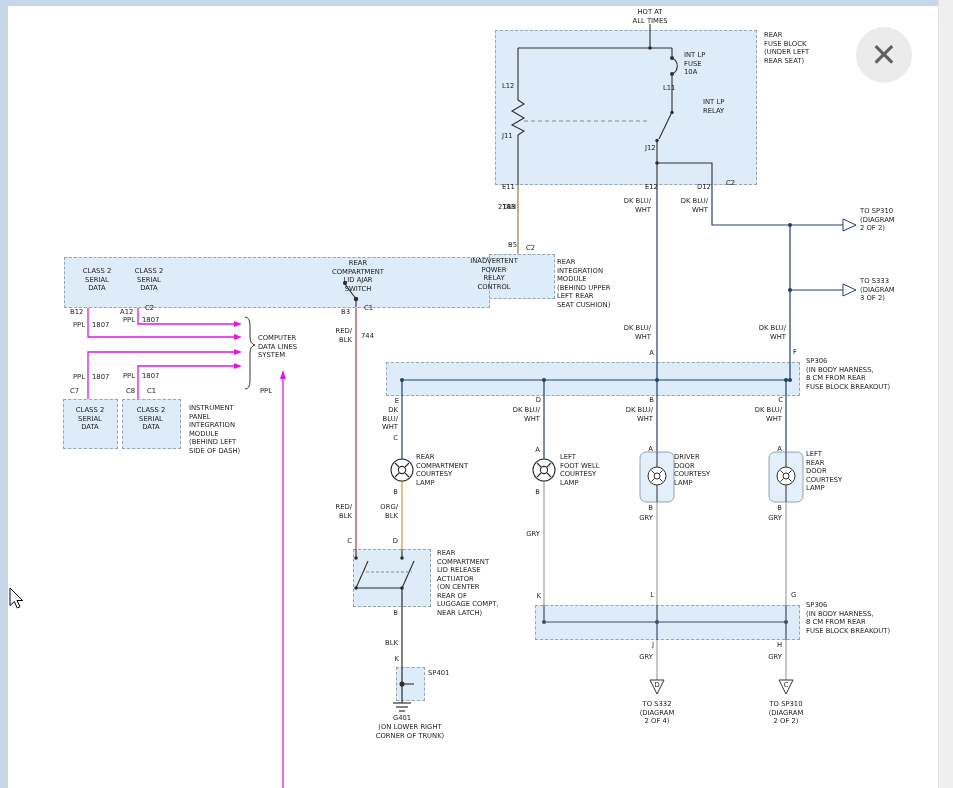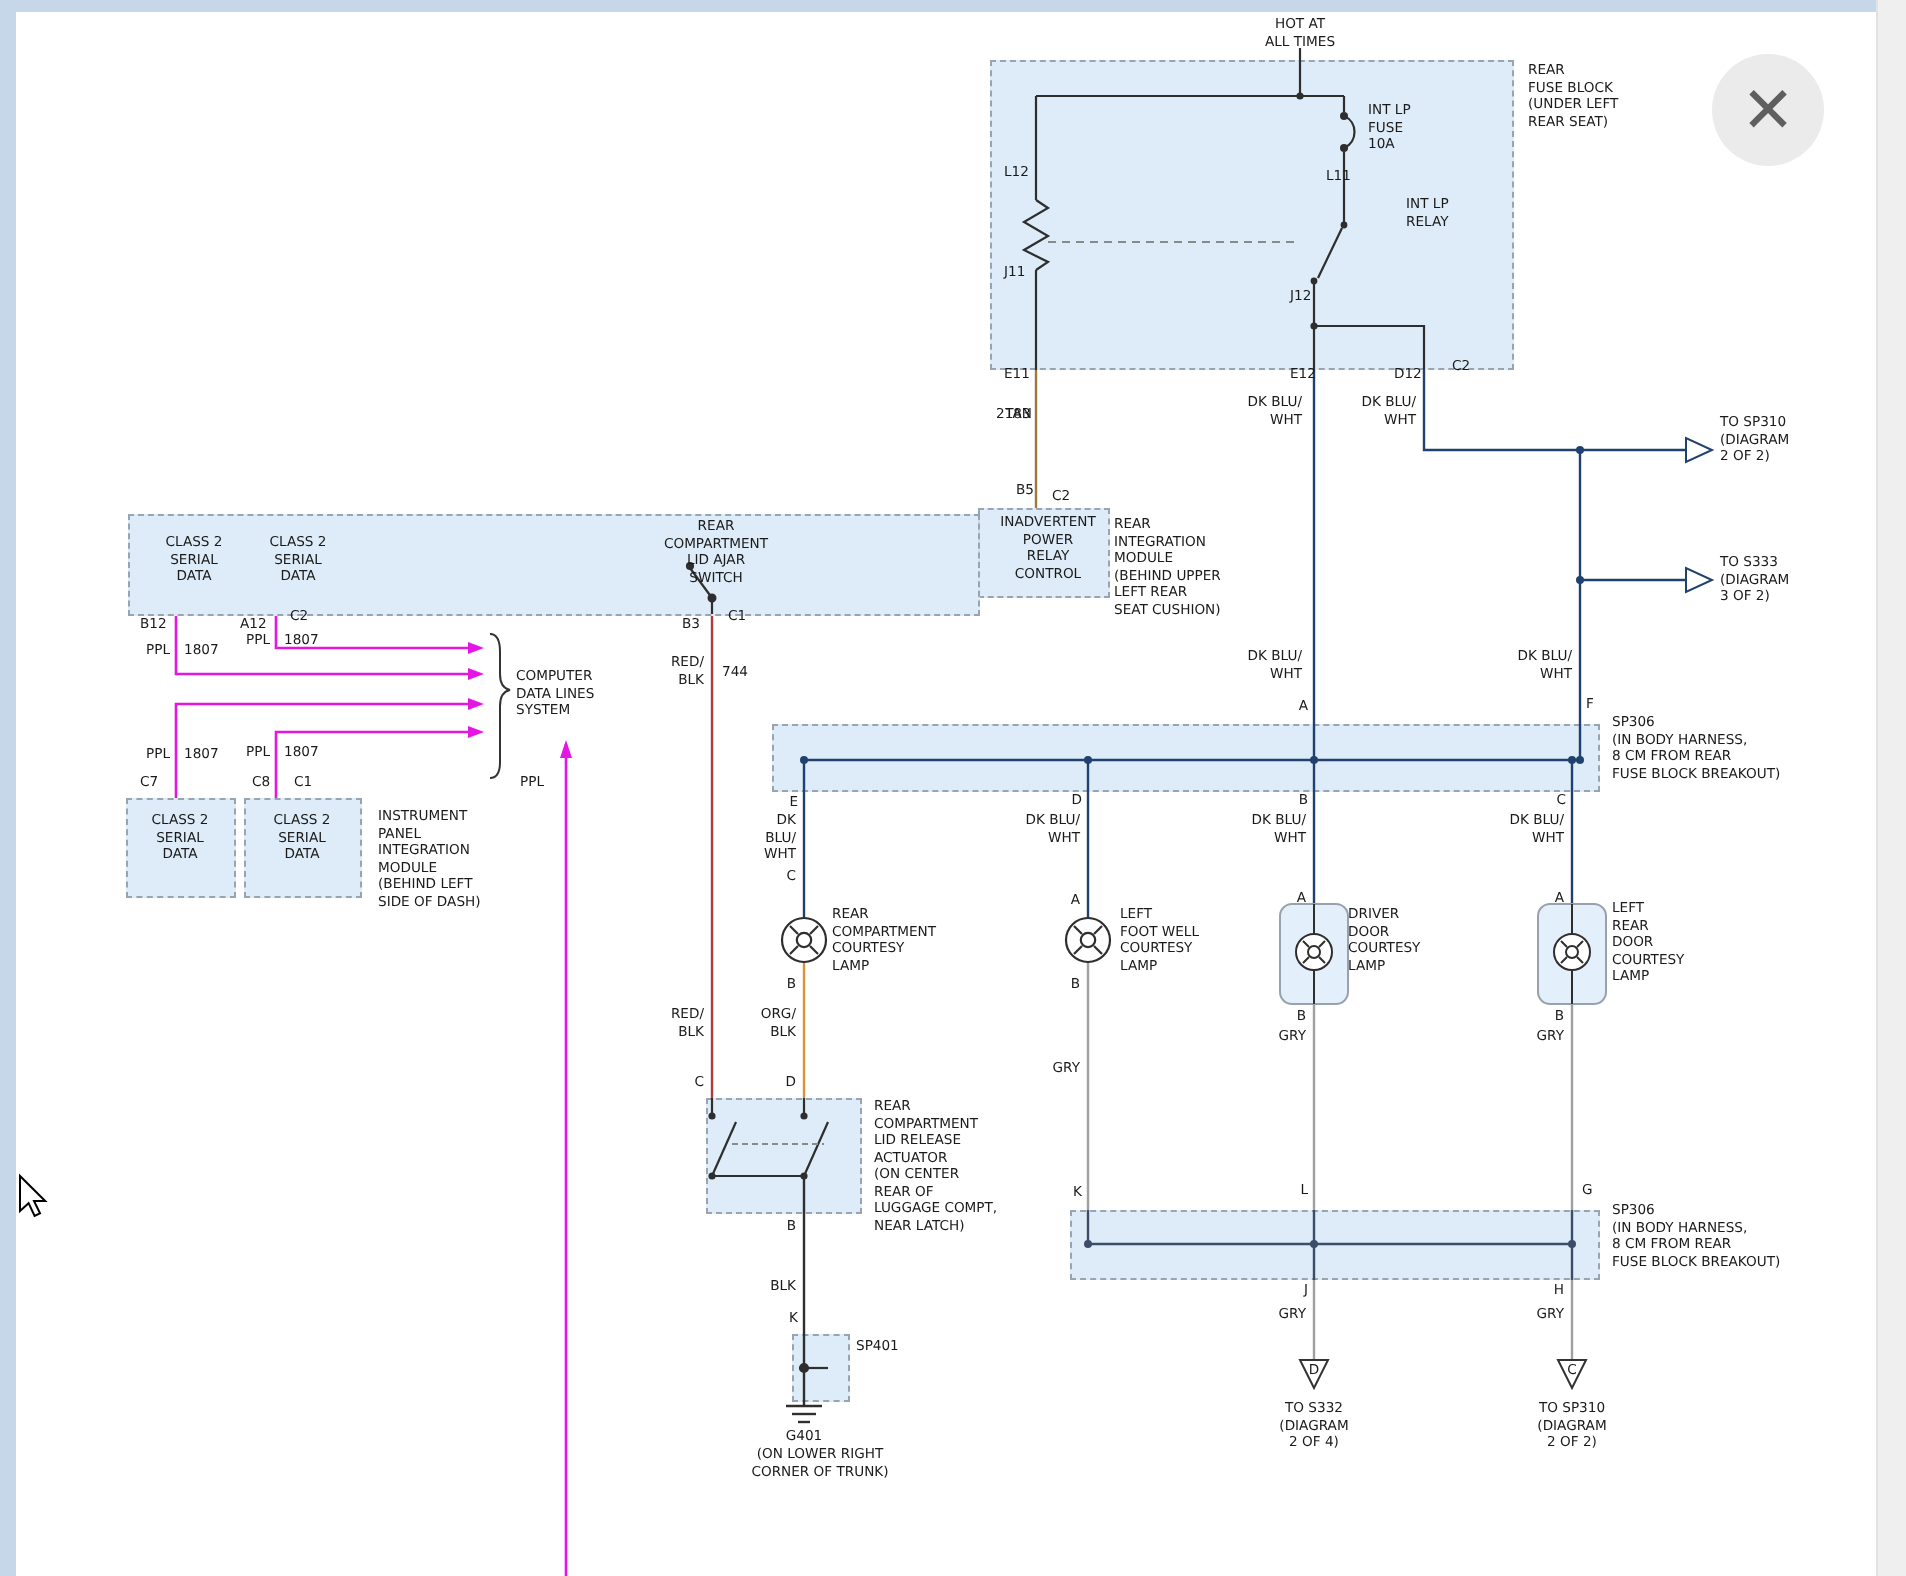--- a/index.html
+++ b/index.html
@@ -218,21 +218,21 @@
   <span class="lbl" style="left:498px;top:203px">2183</span>
   <span class="lbl r" style="left:651px;top:197px">DK BLU/
 WHT</span>
   <span class="lbl r" style="left:708px;top:197px">DK BLU/
 WHT</span>
   <span class="lbl" style="left:860px;top:207px">TO SP310
 (DIAGRAM
 2 OF 2)</span>
   <span class="lbl" style="left:508px;top:241px">B5</span>
   <span class="lbl" style="left:526px;top:244px">C2</span>
-  <span class="lbl c" style="left:524px;top:257px">INADVERTENT
+  <span class="lbl c" style="left:494px;top:257px">INADVERTENT
 POWER
 RELAY
 CONTROL</span>
   <span class="lbl" style="left:557px;top:258px">REAR
 INTEGRATION
 MODULE
 (BEHIND UPPER
 LEFT REAR
 SEAT CUSHION)</span>
   <span class="lbl c" style="left:97px;top:267px">CLASS 2

